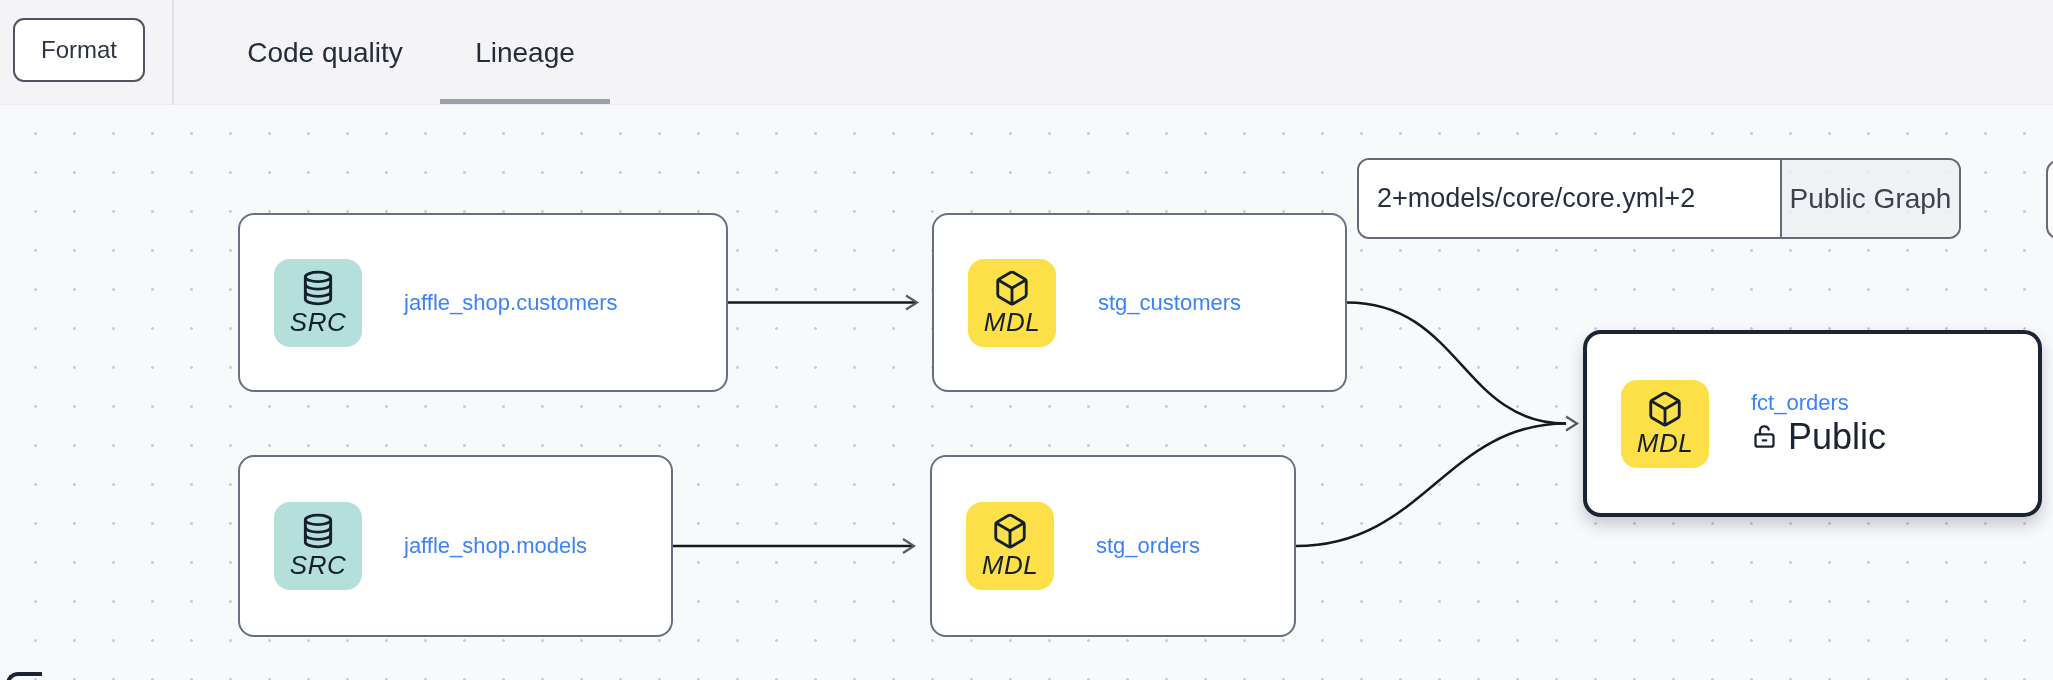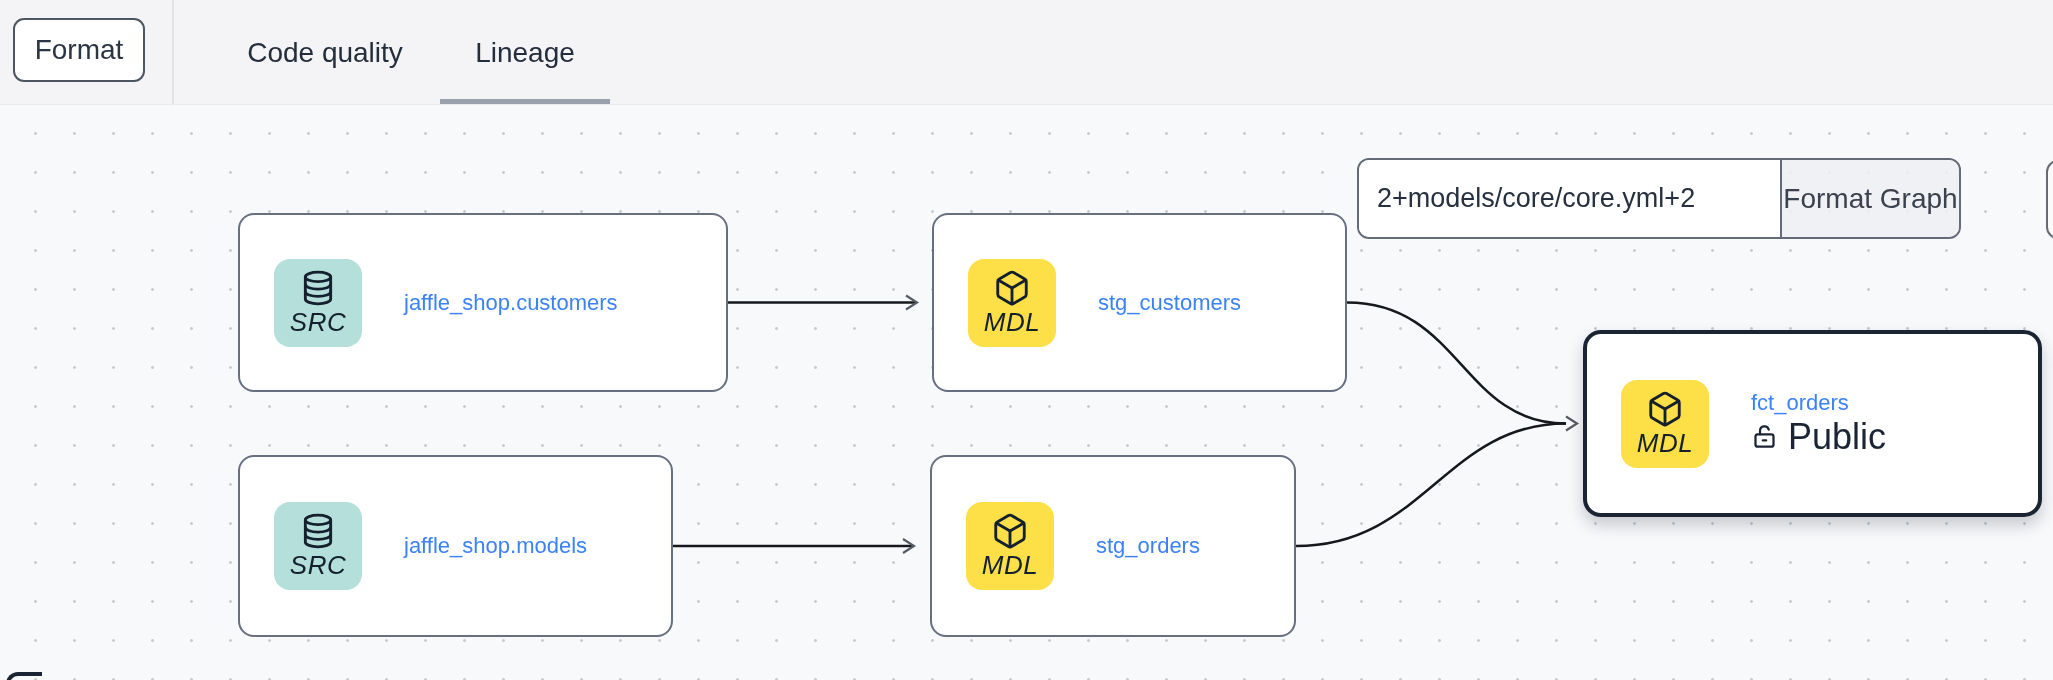--- a/index.html
+++ b/index.html
@@ -17,21 +17,21 @@
     position: absolute; left: 0; top: 0; width: 2053px; height: 105px;
     background: #f4f4f6;
     border-bottom: 1px solid #ececee;
     z-index: 30;
   }
   .format-btn {
     position: absolute; left: 13px; top: 18px; width: 132px; height: 64px;
     background: #ffffff;
     border: 2px solid #4d5563;
     border-radius: 11px;
-    font-size: 28px; color: #2b3544;
+    font-size: 24px; color: #2b3544;
     display: flex; align-items: center; justify-content: center;
     cursor: pointer;
   }
   .topbar-divider {
     position: absolute; left: 172px; top: 0; width: 2px; height: 105px;
     background: #e3e3e5;
   }
   .tab {
     position: absolute; top: 0; height: 105px;
     display: flex; align-items: center; justify-content: center;
@@ -235,17 +235,17 @@
         <line x1="10.5" y1="15.5" x2="13.5" y2="15.5"></line>
       </svg>
       <span>Public</span>
     </span>
   </div>
 </div>
 
 <div class="selector-group">
   <input class="selector-input" type="text" value="2+models/core/core.yml+2" style="">
   <div class="selector-divider"></div>
-  <button class="update-graph-btn">Format Graph</button>
+  <button class="update-graph-btn">Public Graph</button>
 </div>
 
 <div class="partial-right-btn"></div>
 <div class="partial-bottom-left"></div>
 
 </body></html>

